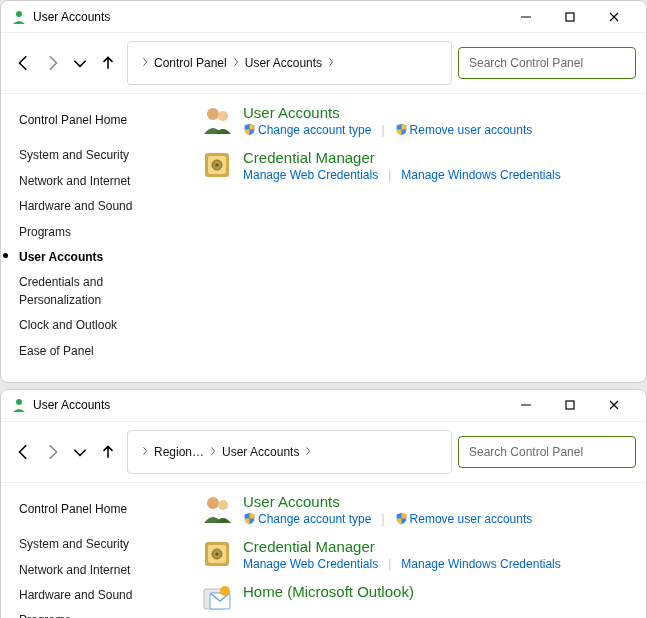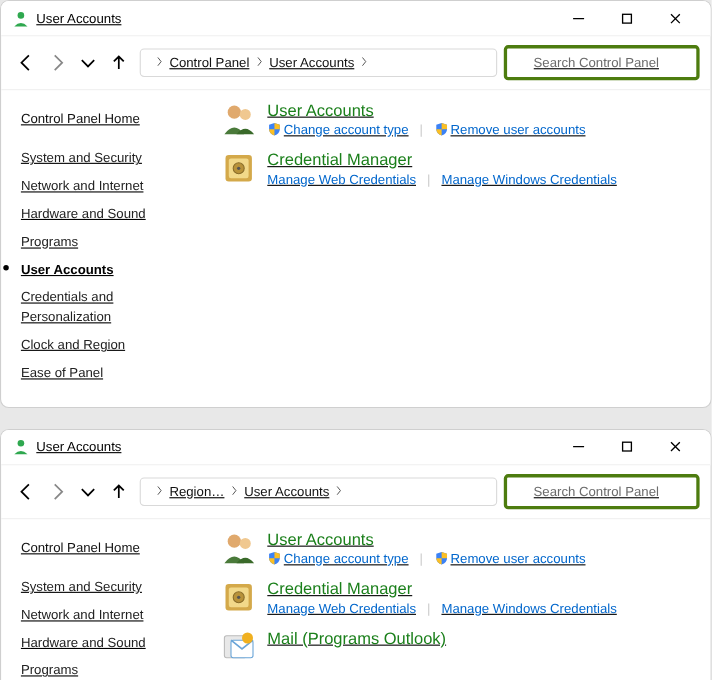--- a/index.html
+++ b/index.html
@@ -7,22 +7,21 @@
       font-family: "Segoe UI", Arial, sans-serif;
       font-size: 12px;
       background: #e8e8e8;
       width: 647px;
     }
     .window {
       background: #fff;
       border: 1px solid #cfcfcf;
       border-radius: 8px;
       overflow: hidden;
-      margin-bottom: 19px;
-      text-decoration: underline;
+      margin-bottom: 6px;
     }
     .titlebar {
       display: flex;
       align-items: center;
       height: 32px;
       padding: 0 10px;
       border-bottom: 1px solid #f0f0f0;
       background: #fff;
     }
     .title-icon {
@@ -43,35 +42,35 @@
     .win-btn svg { width: 12px; height: 12px; }
     .navbar {
       display: flex; align-items: center;
       padding: 8px 10px; gap: 6px;
       border-bottom: 1px solid #f0f0f0;
     }
     .nav-arrows { display: flex; align-items: center; gap: 10px; padding: 0 4px; }
     .nav-arrows span { width: 18px; height: 18px; display: flex; align-items: center; justify-content: center; color: #222; }
     .addressbar {
       flex: 1;
-      height: 26px;
+      height: 44px;
       border: 1px solid #d9d9d9;
       border-radius: 4px;
       display: flex; align-items: center;
       padding: 0 8px; gap: 6px;
       min-width: 0;
     }
     .crumb { color: #111; font-size: 12px; white-space: nowrap; }
     .crumb-sep { color: #555; }
     .addr-spacer { flex: 1; }
     .addr-end { display: flex; align-items: center; gap: 12px; color: #333; }
     .searchbox {
       width: 178px; height: 32px;
-      border: 3px solid #4d7c0f; border-radius: 4px;
-      display: flex; align-items: center; padding: 0 24px;
+      border: 1px solid #4d7c0f; border-radius: 4px;
+      display: flex; align-items: center; padding: 0 10px;
       color: #6b6b6b;
     }
     .searchbox input {
       flex: 1; border: none; outline: none; font-size: 12px;
       color: #111; background: transparent;
     }
     .searchbox input::placeholder { color: #6b6b6b; }
     .body { display: flex; padding: 10px 12px 18px 12px; }
     .sidebar { width: 160px; padding-top: 4px; }
     .sidebar-item {
@@ -189,21 +188,21 @@
       </div>
       <div class="body">
         <div class="sidebar">
           <div class="sidebar-item home">Control Panel Home</div>
           <div class="sidebar-item">System and Security</div>
           <div class="sidebar-item">Network and Internet</div>
           <div class="sidebar-item">Hardware and Sound</div>
           <div class="sidebar-item">Programs</div>
           <div class="sidebar-item active">User Accounts</div>
           <div class="sidebar-item">Credentials and Personalization</div>
-          <div class="sidebar-item">Clock and Region</div>
+          <div class="sidebar-item">Clock and Outlook</div>
           <div class="sidebar-item">Ease of Panel</div>
         </div>
         <div class="content">
           <div class="group">
             <div class="group-icon"><svg viewBox="0 0 32 32" width="32" height="32">
                 <circle cx="12" cy="10" r="6" fill="#e0a96d"></circle>
                 <path d="M3 30 Q12 18 21 30" fill="#4a7a3a"></path>
                 <circle cx="22" cy="12" r="5" fill="#f0c890"></circle>
                 <path d="M14 30 Q22 20 30 30" fill="#3a6a2a"></path>
               </svg></div>
@@ -380,19 +379,19 @@
             </div>
           </div>
           <div class="group">
             <div class="group-icon"><svg viewBox="0 0 32 32" width="32" height="32">
                 <rect x="3" y="6" width="20" height="20" rx="2" fill="#e8e8e8" stroke="#bbb"></rect>
                 <rect x="9" y="10" width="20" height="16" rx="2" fill="#fff" stroke="#6aa5d8"></rect>
                 <path d="M9 10 L19 18 L29 10" stroke="#6aa5d8" fill="none" stroke-width="1.5"></path>
                 <circle cx="24" cy="8" r="5" fill="#f0b020"></circle>
               </svg></div>
             <div class="group-body">
-              <div class="group-title">Mail (Programs Outlook)</div>
+              <div class="group-title">Home (Microsoft Outlook)</div>
             </div>
           </div>
         </div>
       </div>
     </div>
   </div>
 
 </body></html>

